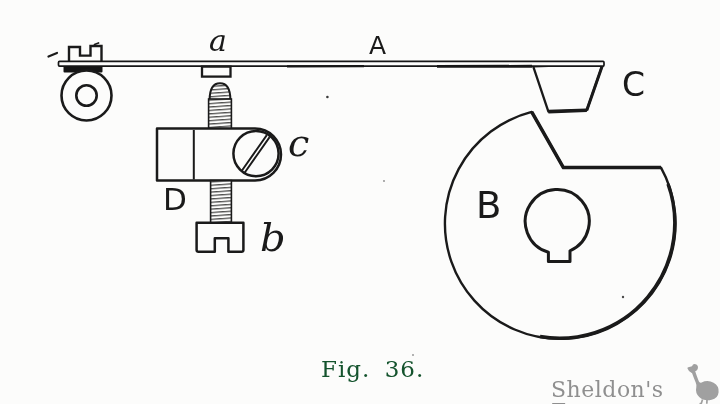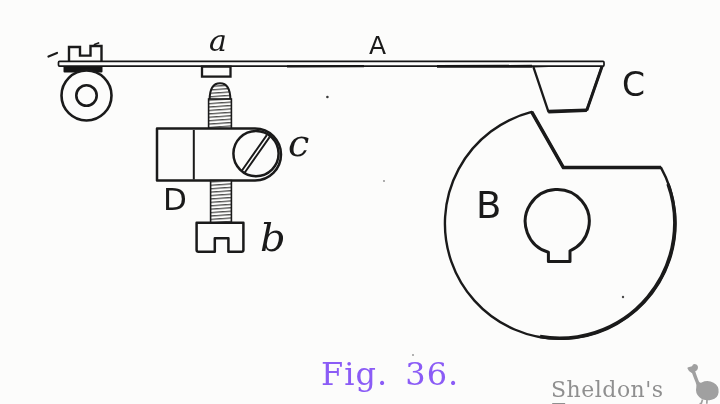--- a/index.html
+++ b/index.html
@@ -4,21 +4,21 @@
 <style>
   html,body{margin:0;padding:0;background:#ffffff;}
   .canvas{
     position:relative;width:720px;height:404px;overflow:hidden;
     background:#fcfcfb;font-family:"DejaVu Serif",serif;
   }
   .canvas svg{display:block;}
   .diagram-svg{position:absolute;left:0;top:0;}
   .caption{
     position:absolute;left:321px;top:358px;
-    font-size:32px;line-height:1;color:#8b5cf6;
+    font-size:23px;line-height:1;color:#14532d;
     letter-spacing:1px;word-spacing:6px;
     font-family:"DejaVu Serif",serif;
   }
   .wm-text{
     position:absolute;left:551px;top:379px;
     font-size:22px;line-height:1;color:#8f8f8f;
     letter-spacing:.5px;font-family:"DejaVu Serif",serif;
   }
   .emu{position:absolute;left:685px;top:360px;}
   .lbl-sans{font-family:"DejaVu Sans","Liberation Sans",sans-serif;fill:#1a1a1a;}

